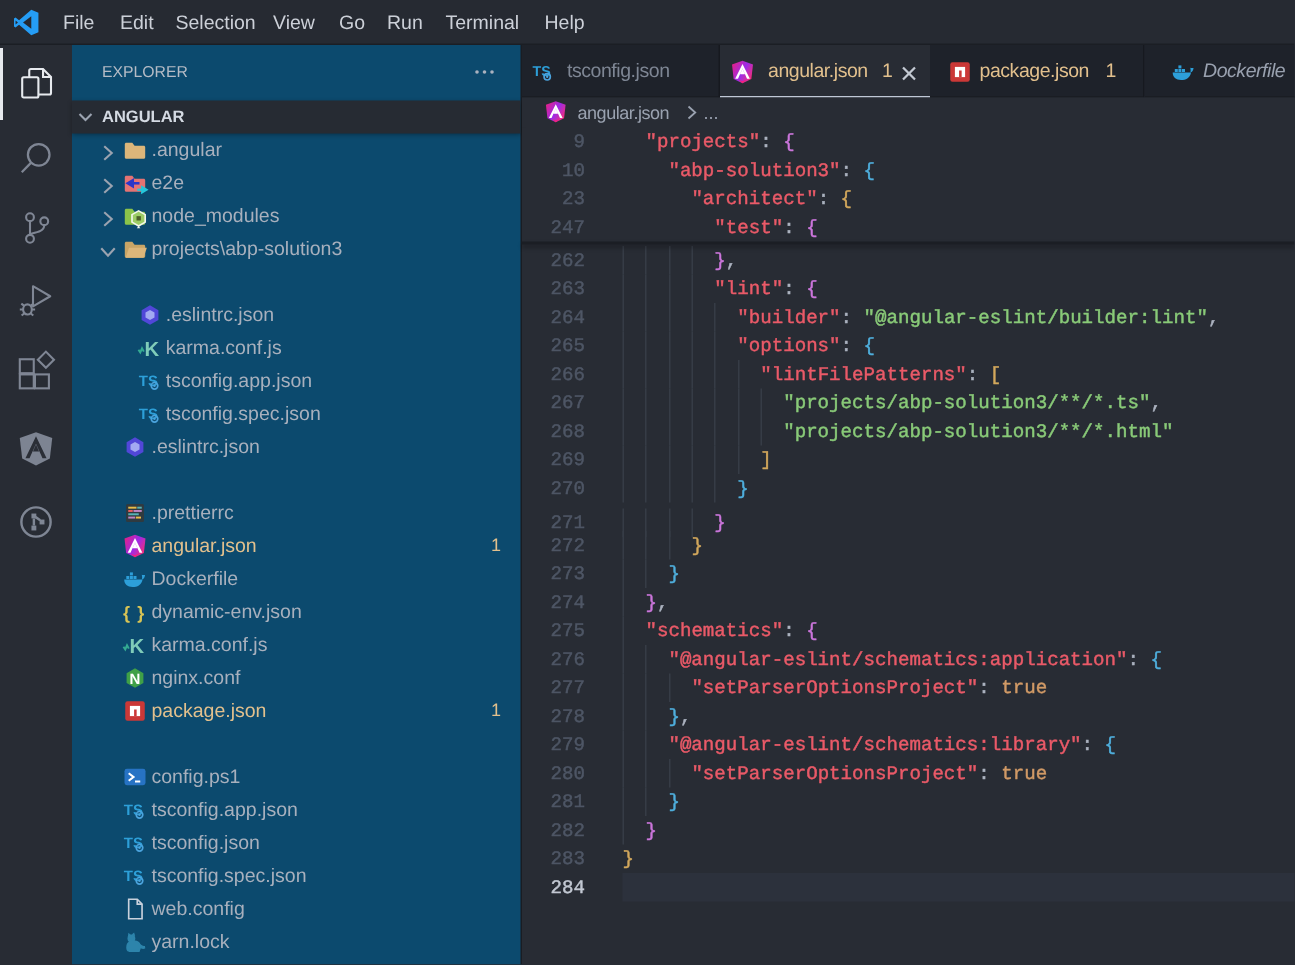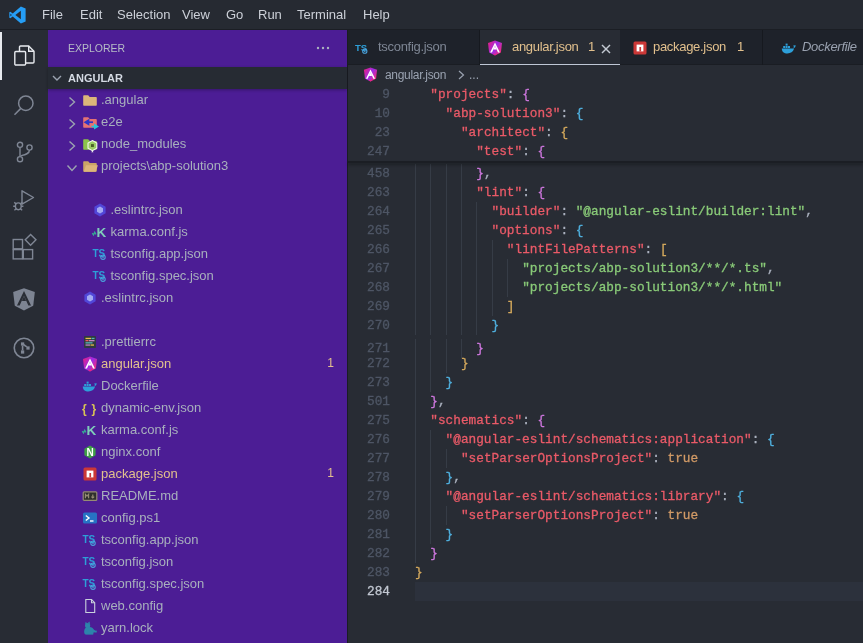--- a/index.html
+++ b/index.html
@@ -9,21 +9,21 @@
 
   
   #titlebar { left:0; top:0; width:863px; height:30px; background:#262a32; border-bottom:1px solid #1b1e24; color:#ccd0d8; font-size:13px; }
   #titlebar .menu { position:absolute; top:7px; }
 
   
   #activitybar { left:0; top:30px; width:48px; height:613px; background:#282c34; }
   .abicon { position:absolute; left:0; width:48px; height:48px; display:flex; align-items:center; justify-content:center; }
 
   
-  #sidebar { left:48px; top:30px; width:300px; height:613px; background:#4c1d95; border-right:1px solid #1a1d23; }
+  #sidebar { left:48px; top:30px; width:300px; height:613px; background:#0c4a6e; border-right:1px solid #1a1d23; }
   #sbheader { position:absolute; left:0; top:0; width:100%; height:27px; }
   #sbheader .t { position:absolute; left:20px; top:12px; font-size:10.5px; color:#b6bcc6; }
   #secheader { position:absolute; left:0; top:37px; width:100%; height:22px; background:#262b33; box-shadow:0 1px 3px rgba(0,0,0,0.3); }
   #secheader .t { position:absolute; left:20px; top:5px; font-size:11px; font-weight:bold; color:#d4dae3; }
   .row { position:absolute; left:0; width:300px; height:22px; color:#a8b0bd; font-size:13px; }
   .row .lbl { position:absolute; top:3px; }
   .row .icon { position:absolute; top:3px; width:16px; height:16px; }
   .row .chev { position:absolute; top:5px; width:16px; height:16px; }
   .row .badge { position:absolute; right:14px; top:3px; color:#e2c08d; font-size:12px; }
   .mod { color:#e2c08d; }
@@ -283,29 +283,20 @@
     </div>
   <div class="row" style="top:433px">
       <svg class="icon" style="left:34px;overflow:visible" width="16" height="16" viewBox="0 0 16 16">
         <rect x="1.5" y="1.5" width="13" height="13" rx="1.5" fill="#cb3837"></rect>
         <rect x="4.6" y="4.6" width="6.8" height="6.8" fill="#fff"></rect>
         <rect x="7.4" y="7" width="1.7" height="4.4" fill="#cb3837"></rect>
       </svg>
       <span class="lbl mod" style="left:53px">package.json</span>
       <span class="badge">1</span>
     </div>
-  <div class="row" style="top:455px">
-      <svg class="icon" style="left:34px;overflow:visible" width="16" height="16" viewBox="0 0 16 16">
-        <rect x="1.2" y="3.8" width="13.6" height="8.6" rx="1" stroke="#958c74" fill="#2e2f2c" stroke-width="1.2"></rect>
-        <polyline points="3.4,10.2 3.4,6.4 5,8.2 6.6,6.4 6.6,10.2" stroke="#958c74" stroke-width="1.2" fill="none"></polyline>
-        <line x1="10.8" y1="6.4" x2="10.8" y2="9.8" stroke="#958c74" stroke-width="1.2"></line>
-        <polyline points="9.4,8.6 10.8,10 12.2,8.6" stroke="#958c74" stroke-width="1.2" fill="none"></polyline>
-      </svg>
-      <span class="lbl" style="left:53px">README.md</span>
-    </div>
   <div class="row" style="top:477px">
       <svg class="icon" style="left:34px;overflow:visible" width="16" height="16" viewBox="0 0 16 16">
         <rect x="1" y="2.5" width="14" height="11" rx="1.6" fill="#2773c4"></rect>
         <polyline points="3.8,5.5 7,8 3.8,10.5" stroke="#fff" stroke-width="1.4" fill="none"></polyline>
         <line x1="8" y1="11" x2="11.5" y2="11" stroke="#fff" stroke-width="1.4"></line>
       </svg>
       <span class="lbl" style="left:53px">config.ps1</span>
     </div>
   <div class="row" style="top:499px">
       <svg class="icon" style="left:34px;overflow:visible" width="16" height="16" viewBox="0 0 16 16">
@@ -413,33 +404,33 @@
     <polyline points="3,1 7.5,5 3,9"></polyline>
   </svg>
   <span class="abs" style="left:121px;top:3px">...</span>
 </div>
 <div id="code" class="abs">
 <div id="curline"></div>
 <div class="cl" style="top:0px"><span class="num">9</span><span class="src">  <span class="k">"projects"</span><span class="p">: </span><span class="b2">{</span></span></div>
 <div class="cl" style="top:19px"><span class="num">10</span><span class="src">    <span class="k">"abp-solution3"</span><span class="p">: </span><span class="b3">{</span></span></div>
 <div class="cl" style="top:38px"><span class="num">23</span><span class="src">      <span class="k">"architect"</span><span class="p">: </span><span class="b1">{</span></span></div>
 <div class="cl" style="top:57px"><span class="num">247</span><span class="src">        <span class="k">"test"</span><span class="p">: </span><span class="b2">{</span></span></div>
-<div class="cl" style="top:79px"><i class="guide" style="left:67px"></i><i class="guide" style="left:82.3px"></i><i class="guide" style="left:97.6px"></i><i class="guide" style="left:112.9px"></i><span class="num">458</span><span class="src">        <span class="b2">}</span><span class="p">,</span></span></div>
+<div class="cl" style="top:79px"><i class="guide" style="left:67px"></i><i class="guide" style="left:82.3px"></i><i class="guide" style="left:97.6px"></i><i class="guide" style="left:112.9px"></i><span class="num">262</span><span class="src">        <span class="b2">}</span><span class="p">,</span></span></div>
 <div class="cl" style="top:98px"><i class="guide" style="left:67px"></i><i class="guide" style="left:82.3px"></i><i class="guide" style="left:97.6px"></i><i class="guide" style="left:112.9px"></i><span class="num">263</span><span class="src">        <span class="k">"lint"</span><span class="p">: </span><span class="b2">{</span></span></div>
 <div class="cl" style="top:117px"><i class="guide" style="left:67px"></i><i class="guide" style="left:82.3px"></i><i class="guide" style="left:97.6px"></i><i class="guide" style="left:112.9px"></i><i class="guide" style="left:128.2px"></i><span class="num">264</span><span class="src">          <span class="k">"builder"</span><span class="p">: </span><span class="s">"@angular-eslint/builder:lint"</span><span class="p">,</span></span></div>
 <div class="cl" style="top:136px"><i class="guide" style="left:67px"></i><i class="guide" style="left:82.3px"></i><i class="guide" style="left:97.6px"></i><i class="guide" style="left:112.9px"></i><i class="guide" style="left:128.2px"></i><span class="num">265</span><span class="src">          <span class="k">"options"</span><span class="p">: </span><span class="b3">{</span></span></div>
 <div class="cl" style="top:155px"><i class="guide" style="left:67px"></i><i class="guide" style="left:82.3px"></i><i class="guide" style="left:97.6px"></i><i class="guide" style="left:112.9px"></i><i class="guide" style="left:128.2px"></i><i class="guide" style="left:143.5px"></i><span class="num">266</span><span class="src">            <span class="k">"lintFilePatterns"</span><span class="p">: </span><span class="b1">[</span></span></div>
 <div class="cl" style="top:174px"><i class="guide" style="left:67px"></i><i class="guide" style="left:82.3px"></i><i class="guide" style="left:97.6px"></i><i class="guide" style="left:112.9px"></i><i class="guide" style="left:128.2px"></i><i class="guide" style="left:143.5px"></i><i class="guide" style="left:158.8px"></i><span class="num">267</span><span class="src">              <span class="s">"projects/abp-solution3/**/*.ts"</span><span class="p">,</span></span></div>
 <div class="cl" style="top:193px"><i class="guide" style="left:67px"></i><i class="guide" style="left:82.3px"></i><i class="guide" style="left:97.6px"></i><i class="guide" style="left:112.9px"></i><i class="guide" style="left:128.2px"></i><i class="guide" style="left:143.5px"></i><i class="guide" style="left:158.8px"></i><span class="num">268</span><span class="src">              <span class="s">"projects/abp-solution3/**/*.html"</span></span></div>
 <div class="cl" style="top:212px"><i class="guide" style="left:67px"></i><i class="guide" style="left:82.3px"></i><i class="guide" style="left:97.6px"></i><i class="guide" style="left:112.9px"></i><i class="guide" style="left:128.2px"></i><i class="guide" style="left:143.5px"></i><span class="num">269</span><span class="src">            <span class="b1">]</span></span></div>
 <div class="cl" style="top:231px"><i class="guide" style="left:67px"></i><i class="guide" style="left:82.3px"></i><i class="guide" style="left:97.6px"></i><i class="guide" style="left:112.9px"></i><i class="guide" style="left:128.2px"></i><span class="num">270</span><span class="src">          <span class="b3">}</span></span></div>
 <div class="cl" style="top:254px"><i class="guide" style="left:67px"></i><i class="guide" style="left:82.3px"></i><i class="guide" style="left:97.6px"></i><i class="guide" style="left:112.9px"></i><span class="num">271</span><span class="src">        <span class="b2">}</span></span></div>
 <div class="cl" style="top:269px"><i class="guide" style="left:67px"></i><i class="guide" style="left:82.3px"></i><i class="guide" style="left:97.6px"></i><span class="num">272</span><span class="src">      <span class="b1">}</span></span></div>
 <div class="cl" style="top:288px"><i class="guide" style="left:67px"></i><i class="guide" style="left:82.3px"></i><span class="num">273</span><span class="src">    <span class="b3">}</span></span></div>
-<div class="cl" style="top:307px"><i class="guide" style="left:67px"></i><span class="num">501</span><span class="src">  <span class="b2">}</span><span class="p">,</span></span></div>
+<div class="cl" style="top:307px"><i class="guide" style="left:67px"></i><span class="num">274</span><span class="src">  <span class="b2">}</span><span class="p">,</span></span></div>
 <div class="cl" style="top:326px"><i class="guide" style="left:67px"></i><span class="num">275</span><span class="src">  <span class="k">"schematics"</span><span class="p">: </span><span class="b2">{</span></span></div>
 <div class="cl" style="top:345px"><i class="guide" style="left:67px"></i><i class="guide" style="left:82.3px"></i><span class="num">276</span><span class="src">    <span class="k">"@angular-eslint/schematics:application"</span><span class="p">: </span><span class="b3">{</span></span></div>
 <div class="cl" style="top:364px"><i class="guide" style="left:67px"></i><i class="guide" style="left:82.3px"></i><i class="guide" style="left:97.6px"></i><span class="num">277</span><span class="src">      <span class="k">"setParserOptionsProject"</span><span class="p">: </span><span class="n">true</span></span></div>
 <div class="cl" style="top:383px"><i class="guide" style="left:67px"></i><i class="guide" style="left:82.3px"></i><span class="num">278</span><span class="src">    <span class="b3">}</span><span class="p">,</span></span></div>
 <div class="cl" style="top:402px"><i class="guide" style="left:67px"></i><i class="guide" style="left:82.3px"></i><span class="num">279</span><span class="src">    <span class="k">"@angular-eslint/schematics:library"</span><span class="p">: </span><span class="b3">{</span></span></div>
 <div class="cl" style="top:421px"><i class="guide" style="left:67px"></i><i class="guide" style="left:82.3px"></i><i class="guide" style="left:97.6px"></i><span class="num">280</span><span class="src">      <span class="k">"setParserOptionsProject"</span><span class="p">: </span><span class="n">true</span></span></div>
 <div class="cl" style="top:440px"><i class="guide" style="left:67px"></i><i class="guide" style="left:82.3px"></i><span class="num">281</span><span class="src">    <span class="b3">}</span></span></div>
 <div class="cl" style="top:459px"><i class="guide" style="left:67px"></i><span class="num">282</span><span class="src">  <span class="b2">}</span></span></div>
 <div class="cl" style="top:478px"><span class="num">283</span><span class="src"><span class="b1">}</span></span></div>
 <div class="cl" style="top:497px"><span class="num" style="color:#c2c8d2">284</span><span class="src"></span></div>

